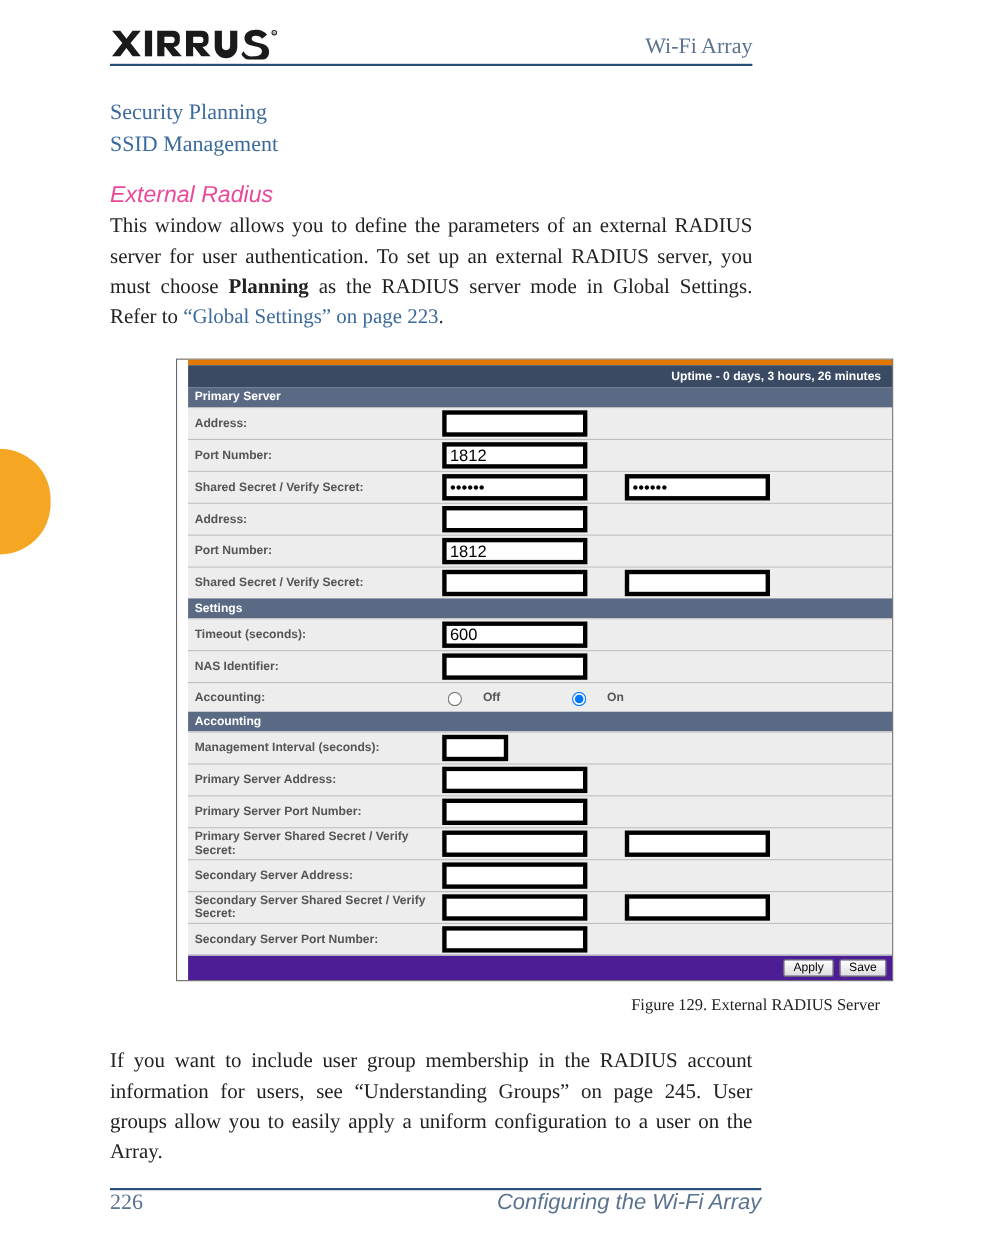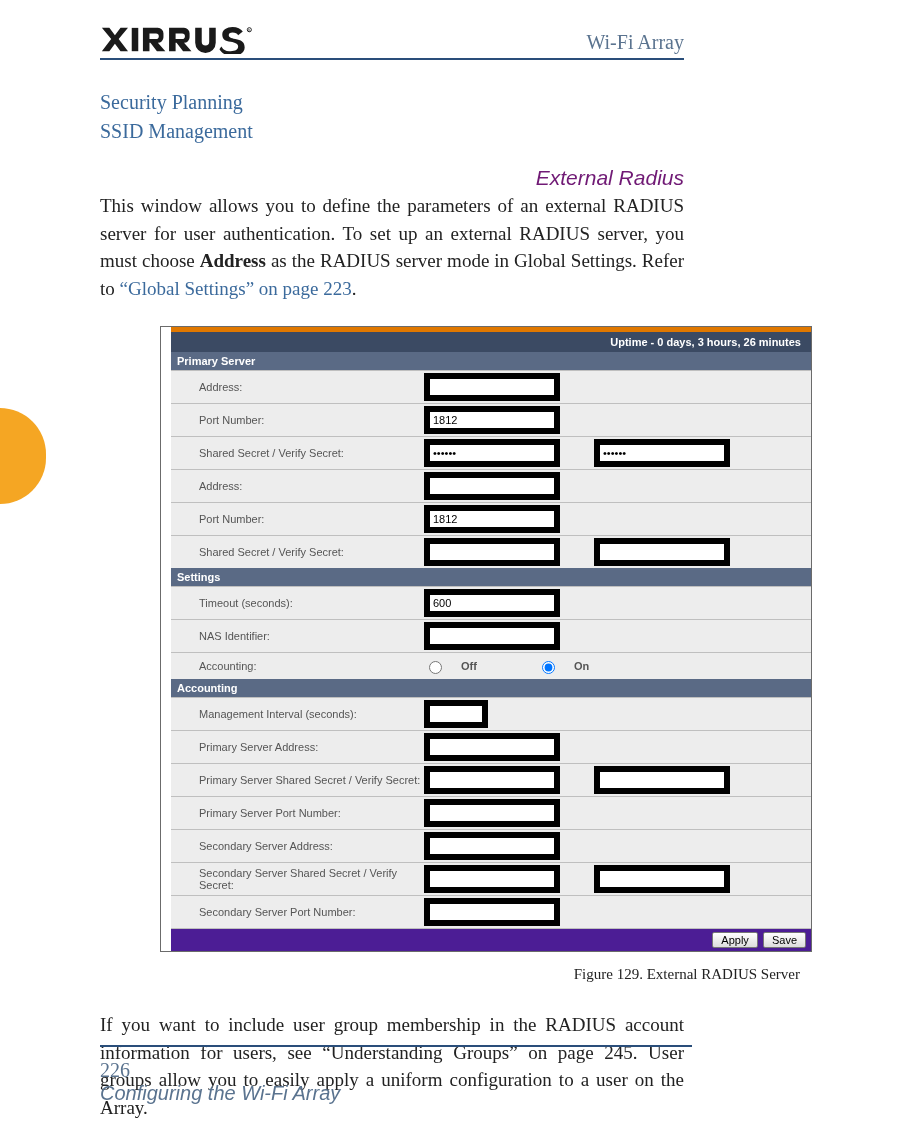--- a/index.html
+++ b/index.html
@@ -36,26 +36,25 @@
   }
   .breadcrumbs {
     margin-top: 28px;
     font-size: 20px;
     line-height: 1.45;
     color: #3b6a9c;
   }
   .breadcrumbs div { }
   .section-title {
     margin-top: 20px;
-    color: #701a75;
+    color: #ec4899;
     font-family: 'Trebuchet MS', Arial, sans-serif;
     font-size: 21px;
     font-weight: 400;
     font-style: italic;
-    text-align: right;
   }
   .body-text {
     font-size: 19px;
     line-height: 1.45;
     text-align: justify;
     margin-top: 2px;
   }
   .body-text .bold { font-weight: bold; }
   .body-text .link { color: #3b6a9c; }
   .side-tab {
@@ -104,38 +103,37 @@
   .shot .row {
     display: flex;
     align-items: center;
     border-top: 1px solid #bfbfbf;
     background: #ededed;
     min-height: 22px;
     padding: 2px 0 2px 6px;
   }
   .shot .label {
     flex: 0 0 225px;
-    font-weight: normal;
+    font-weight: bold;
     color: #555;
     font-size: 11px;
-    margin-left: 22px;
   }
   .shot .controls {
     flex: 1;
     display: flex;
     gap: 34px;
     align-items: center;
     padding-right: 6px;
   }
   .shot input[type="text"], .shot input[type="password"] {
     height: 16px;
     width: 118px;
-    font-size: 11px;
+    font-size: 15px;
     padding: 0 3px;
-    border: 6px solid #000000;
+    border: 4px solid #000000;
     background: #fff;
     box-sizing: content-box;
   }
   .shot input.small { width: 46px; }
   .shot .radio-pair {
     display: flex;
     align-items: center;
     gap: 60px;
   }
   .shot .radio-pair label {
@@ -173,22 +171,21 @@
     text-align: justify;
   }
   .footer {
     position: absolute;
     left: 100px;
     right: 92px;
     bottom: 32px;
     border-top: 2px solid #2a4e7a;
     display: flex;
     justify-content: space-between;
-    padding-top: 12px;
-    flex-direction: column;
+    padding-top: 0;
   }
   .footer .pg {
     font-size: 20px;
     color: #5a738f;
   }
   .footer .sec {
     font-size: 20px;
     color: #5a738f;
     font-style: italic;
     font-family: 'Trebuchet MS', Arial, sans-serif;
@@ -218,21 +215,21 @@
   </div>
 
   <div class="breadcrumbs">
     <div>Security Planning</div>
     <div>SSID Management</div>
   </div>
 
   <div class="section-title">External Radius</div>
 
   <div class="body-text">
-    <span>This window allows you to define the parameters of an external RADIUS server for user authentication. To set up an external RADIUS server, you must choose </span><span class="bold">Address</span><span> as the RADIUS server mode in Global Settings. Refer to </span><span class="link">“Global Settings” on page 223</span><span>.</span>
+    <span>This window allows you to define the parameters of an external RADIUS server for user authentication. To set up an external RADIUS server, you must choose </span><span class="bold">Planning</span><span> as the RADIUS server mode in Global Settings. Refer to </span><span class="link">“Global Settings” on page 223</span><span>.</span>
   </div>
 
   <div class="side-tab"></div>
 
   <div class="figure-wrap">
     <div class="shot">
       <div class="topbar"></div>
       <div class="uptime-bar">Uptime - 0 days, 3 hours, 26 minutes</div>
 
       <div class="section-hdr">Primary Server</div>
@@ -312,31 +309,31 @@
             <input type="text" class="small" value="" style="">
           </div>
       </div>
       <div class="row">
         <div class="label">Primary Server Address:</div>
         <div class="controls">
             <input type="text" value="" style="">
           </div>
       </div>
       <div class="row">
+        <div class="label">Primary Server Port Number:</div>
+        <div class="controls">
+            <input type="text" value="" style="">
+          </div>
+      </div>
+      <div class="row">
         <div class="label">Primary Server Shared Secret / Verify Secret:</div>
         <div class="controls">
           <input type="text" value="" style="">
           <input type="text" value="" style="">
         </div>
-      </div>
-      <div class="row">
-        <div class="label">Primary Server Port Number:</div>
-        <div class="controls">
-            <input type="text" value="" style="">
-          </div>
       </div>
       <div class="row">
         <div class="label">Secondary Server Address:</div>
         <div class="controls">
             <input type="text" value="" style="">
           </div>
       </div>
       <div class="row">
         <div class="label">Secondary Server Shared Secret / Verify Secret:</div>
         <div class="controls">

